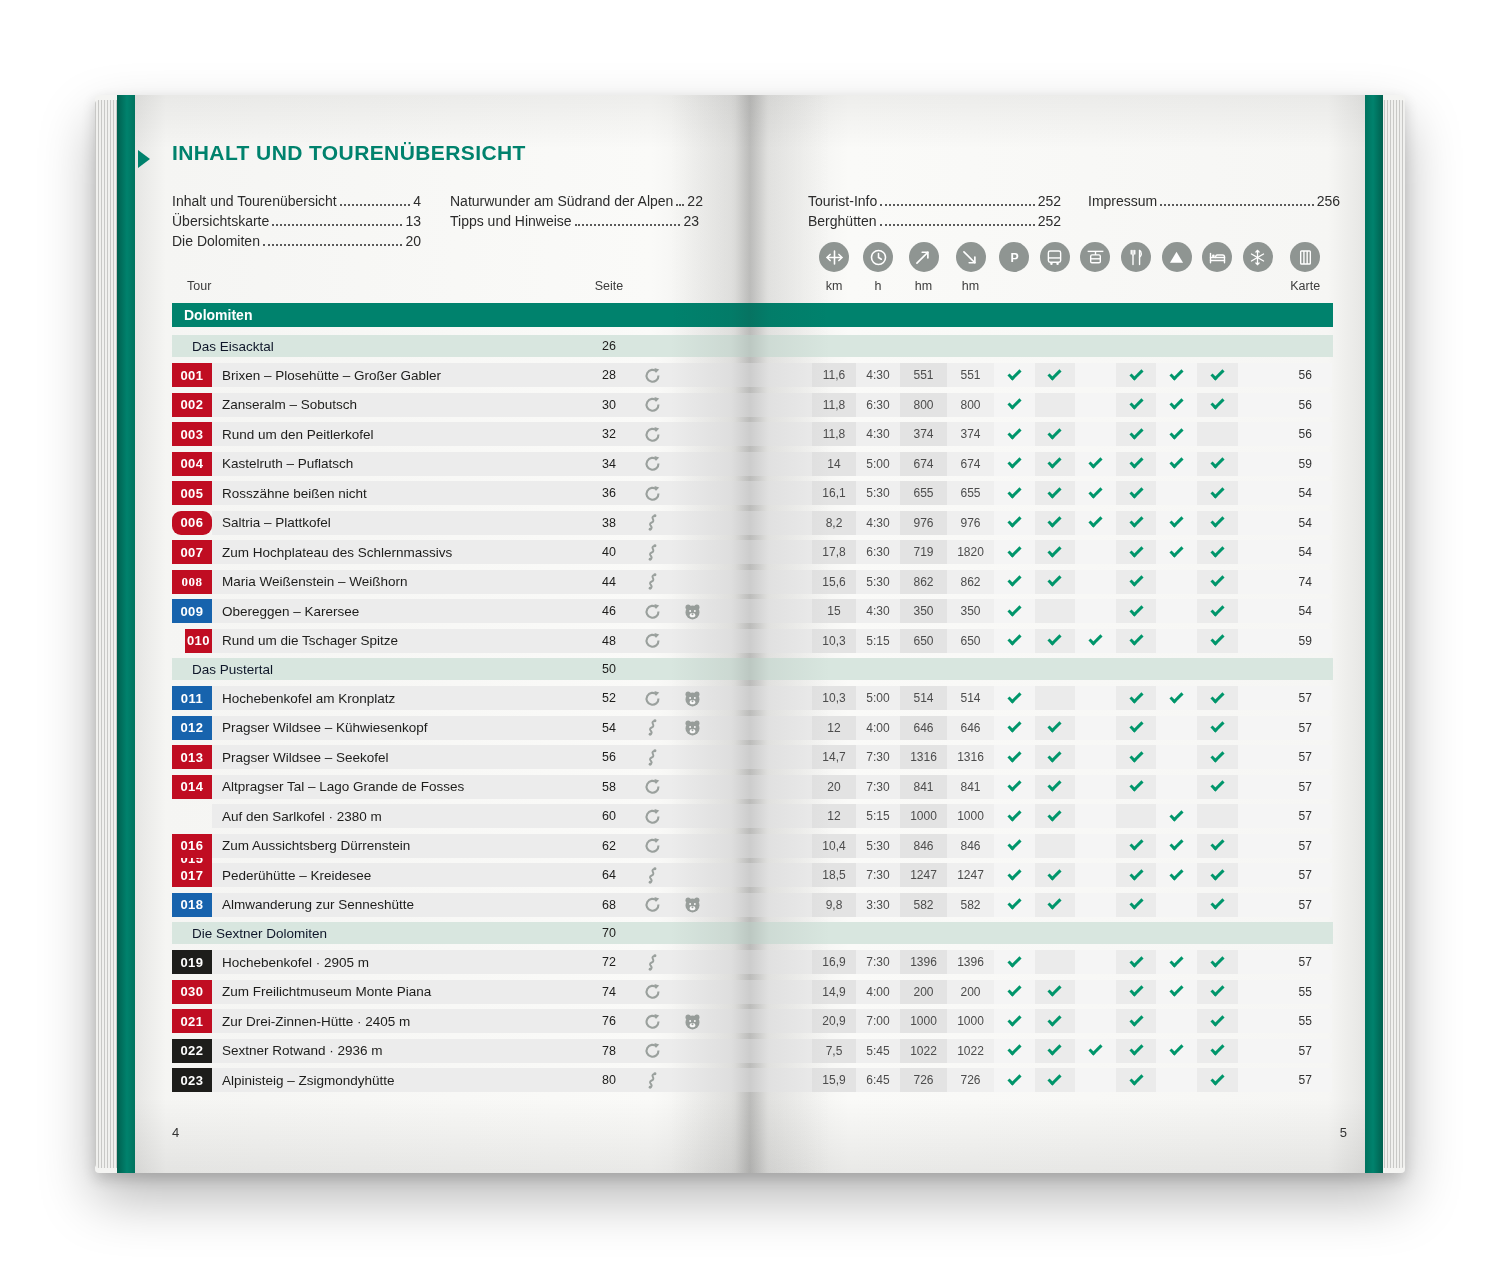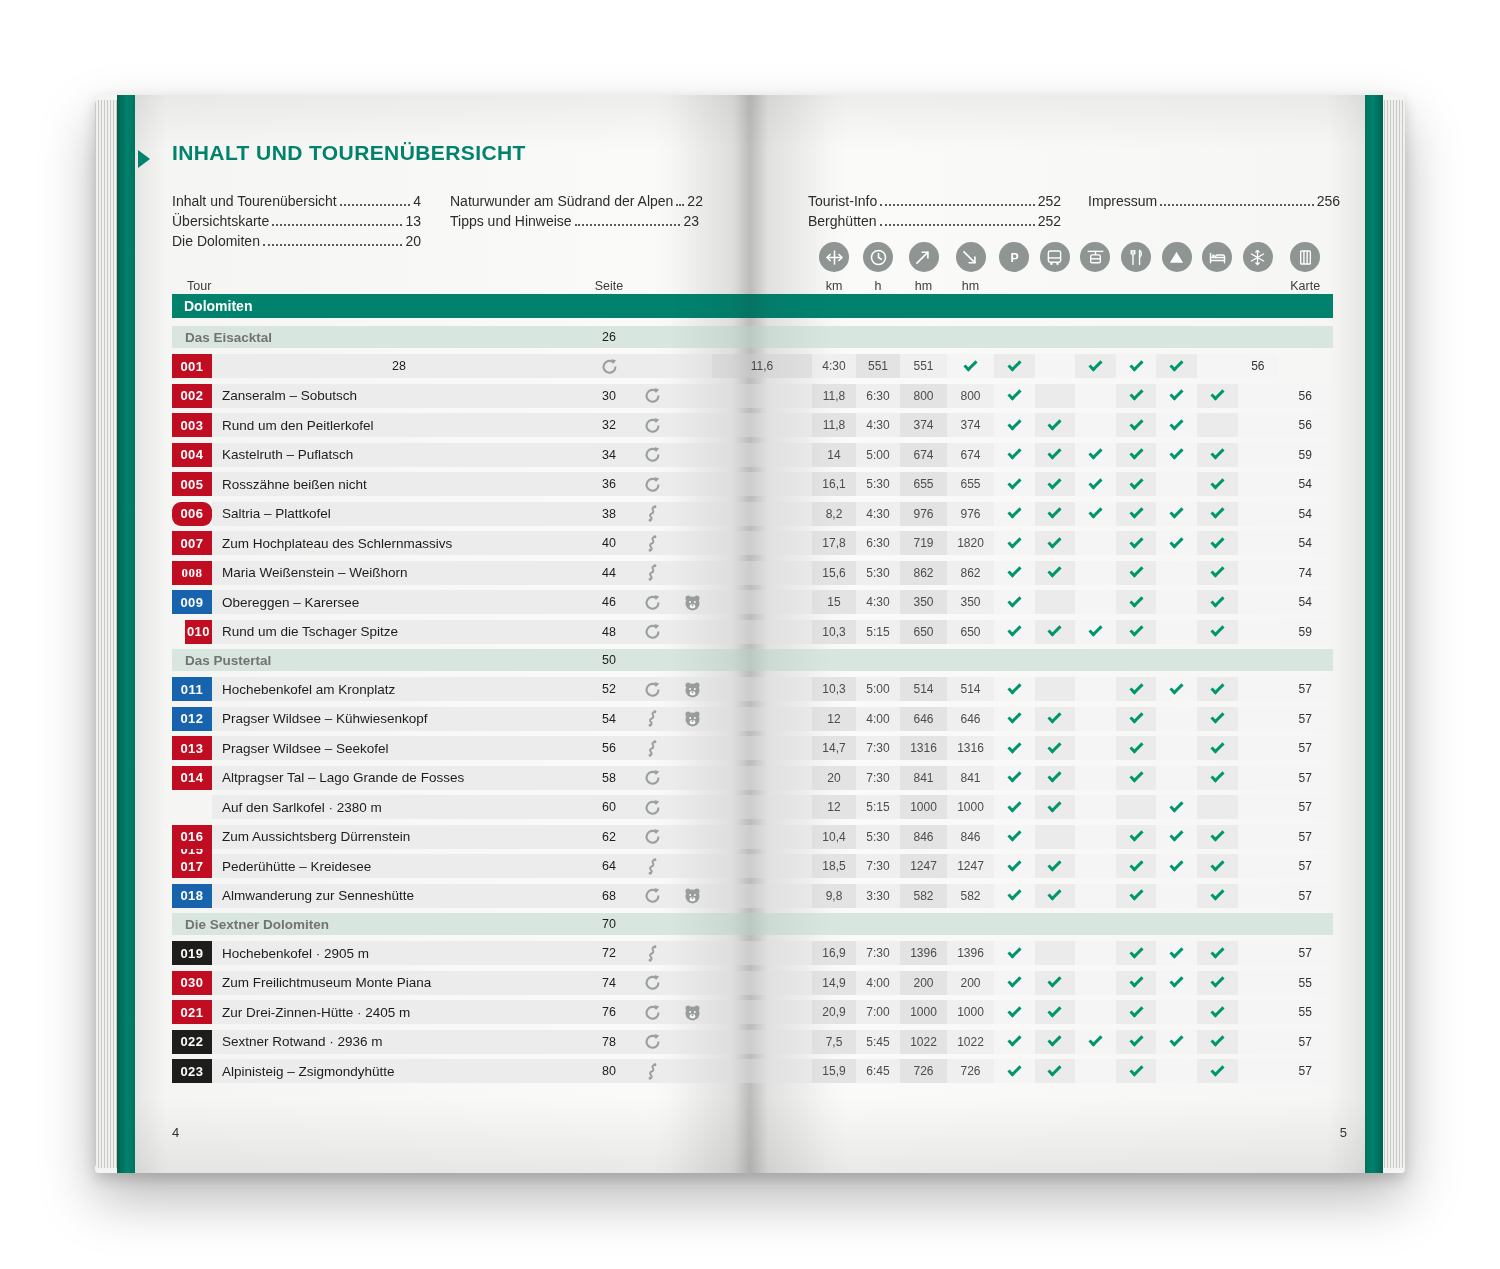--- a/index.html
+++ b/index.html
@@ -56,25 +56,25 @@
     grid-template-columns:40px 374px 46px 40px 40px 100px 44px 44px 47px 47px 40.6px 40.6px 40.6px 40.6px 40.6px 40.6px 40.6px 54px;}
 
   
   .table-header{position:absolute;left:37px;top:143px;width:1161px;grid-template-rows:38px 18px;}
   .hicon{width:30px;height:30px;border-radius:50%;background:#8f9592;display:flex;align-items:center;justify-content:center;margin:0 auto;align-self:center;}
   .hicon svg{width:21px;height:21px;display:block;}
   .th-label{font-size:12.5px;color:#3c3c3c;align-self:end;text-align:center;padding-bottom:1px;}
   .th-left{text-align:left;padding-left:15px;}
 
   
-  .table{position:absolute;left:37px;top:199px;width:1161px;z-index:2;}
+  .table{position:absolute;left:37px;top:208px;width:1161px;z-index:2;}
   .region-band{height:24px;margin-bottom:8px;background:var(--teal);display:flex;align-items:center;
                color:#fff;font-size:14px;font-weight:bold;padding-left:12px;}
   .sec-row{height:22px;margin-bottom:6px;background:var(--sec-green);align-items:center;}
-  .sec-title{grid-column:1/3;padding-left:13px;font-size:13.5px;font-weight:700;color:#737373;align-self:center;}
+  .sec-title{grid-column:1/3;padding-left:20px;font-size:13.5px;font-weight:400;color:#0f172a;align-self:center;}
   .sec-page{grid-column:3/4;text-align:center;font-size:12.5px;color:#1d1d1b;align-self:center;}
   .tour-row{height:24px;margin-bottom:5.5px;}
   .cell{display:flex;align-items:center;justify-content:center;height:24px;font-size:12px;color:#4c4c4c;}
   .cell.badge{color:#fff;font-weight:bold;font-size:13px;letter-spacing:.5px;background:var(--badge-red);}
   .cell.title{justify-content:flex-start;padding-left:10px;background:var(--row-gray);
               font-size:13.5px;color:#1d1d1b;white-space:nowrap;overflow:hidden;}
   .cell.seite{background:var(--row-gray);font-size:12.5px;color:#1d1d1b;}
   .cell.ricon,.cell.spacer{background:var(--row-gray);}
   .cell.ricon svg{width:21px;height:21px;display:block;}
   .cell.km,.cell.hm1{background:var(--num-dark);}
@@ -274,20 +274,21 @@
       <div class="table" id="tour-table">
         <div class="region-band">Dolomiten</div>
 
   <div class="sec-row grid-cols">
     <span class="sec-title">Das Eisacktal</span>
     <span class="sec-page">26</span>
   </div>
 
   <div class="tour-row grid-cols">
     <span class="cell badge" style="background: var(--badge-red);">001</span>
+    <span class="cell title">Brixen – Plosehütte – Großer Gabler</span>
     <span class="cell seite">28</span>
     <span class="cell ricon r1">
               <svg viewBox="0 0 24 24">
                 <path d="M16.8 7.5A6.8 6.8 0 1 0 18.8 12" fill="none" stroke="#9aa09d" stroke-width="2.4"></path>
                 <path d="M14.3 3.4l5.4 1.7-3.9 4z" fill="#9aa09d"></path>
               </svg>
             </span>
     <span class="cell ricon r2"></span>
     <span class="cell spacer"></span>
     <span class="cell num km">11,6</span>

